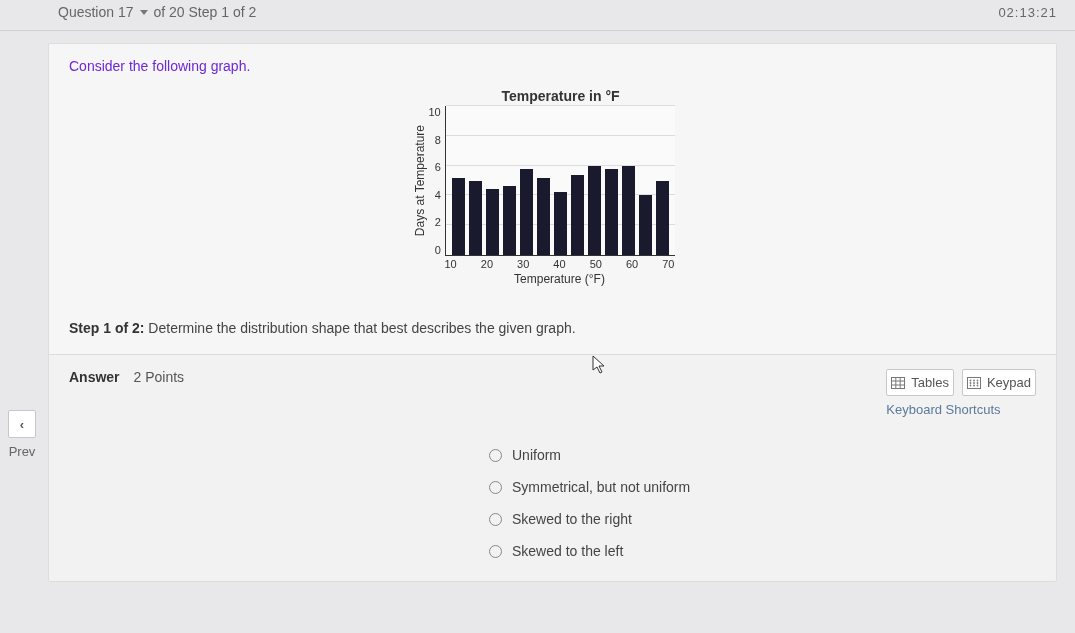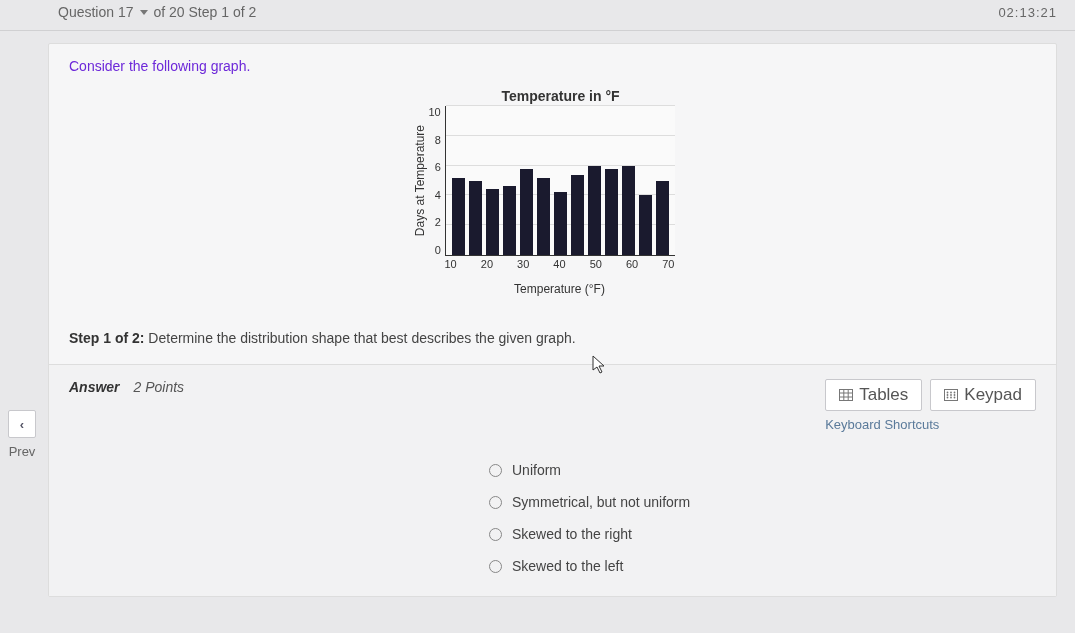--- a/index.html
+++ b/index.html
@@ -70,39 +70,39 @@
       border-left: 1px solid #333;
       border-bottom: 1px solid #333;
       background: #fafafa;
     }
     .grid-line { position: absolute; left: 0; right: 0; border-top: 1px solid #ddd; }
     .bars { position: absolute; left: 0; right: 0; bottom: 0; height: 100%; display: flex; align-items: flex-end; padding: 0 6px; gap: 4px; }
     .bar { flex: 1; background: #1a1a2e; }
     .xaxis-row { display:flex; }
     .xaxis-spacer { width: 34px; }
     .xticks { width: 230px; display: flex; justify-content: space-between; font-size: 11px; color: #333; padding: 2px 0 0 0; }
-    .xlab { text-align: center; font-size: 12px; color: #333; margin-top: 12px; }
+    .xlab { text-align: center; font-size: 12px; color: #333; margin-top: 2px; }
 
     .step-row { padding: 28px 20px 18px 20px; color: #444; }
     .step-row b { color: #333; }
 
     .answer-section {
       border-top: 1px solid #ddd;
       padding: 14px 20px 22px 20px;
       background: #f2f2f3;
     }
     .answer-head { display: flex; justify-content: space-between; align-items: flex-start; }
-    .answer-label { color: #555; font-style: italic; }
+    .answer-label { color: #555; }
     .answer-label b { color: #333; margin-right: 10px; }
     .btn-group { display: flex; gap: 8px; align-items: center; }
     .btn {
       border: 1px solid #c8c8cc;
       background: #fff;
-      padding: 5px 13px;
-      font-size: 17px;
+      padding: 5px 4px;
+      font-size: 13px;
       color: #555;
       border-radius: 2px;
       cursor: pointer;
       display: inline-flex;
       align-items: center;
       gap: 6px;
     }
     .icon-grid, .icon-keypad { display:inline-block; }
     .icon-grid svg, .icon-keypad svg { display:block; }
     .kbd-short { text-align: left; color: #5a7a9a; font-size: 13px; margin-top: 6px; cursor: pointer; }

